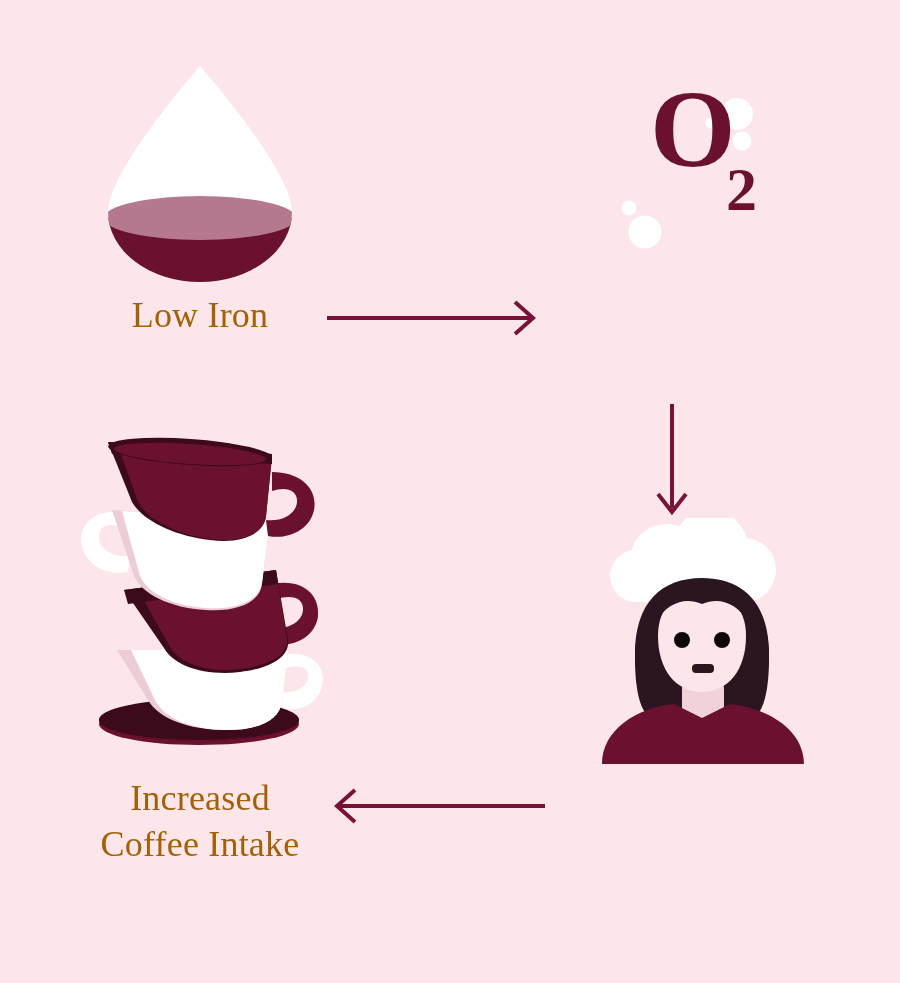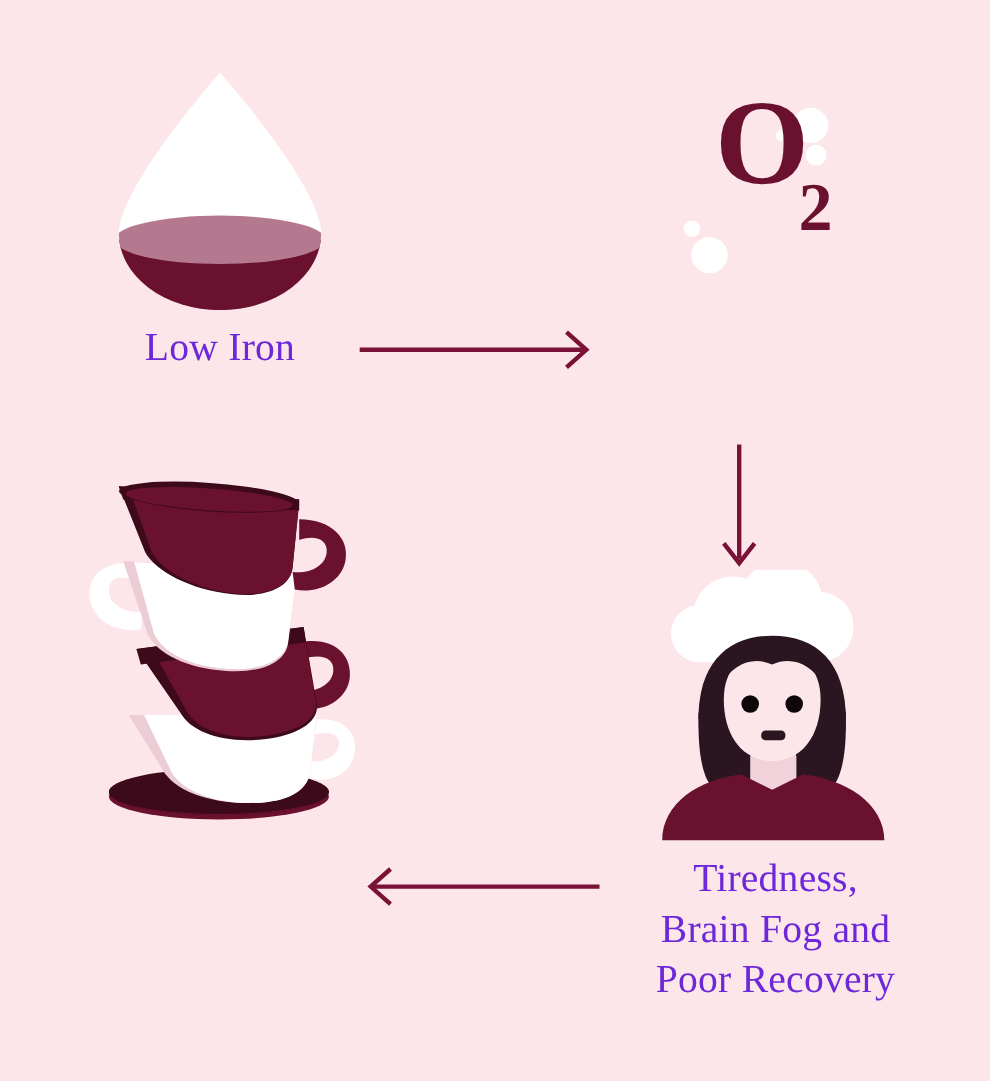--- a/index.html
+++ b/index.html
@@ -10,21 +10,21 @@
   #infographic {
     position: relative;
     width: 900px;
     height: 983px;
     background: #fde6ea;
     overflow: hidden;
     font-family: "Liberation Serif", "DejaVu Serif", serif;
   }
   .node-label {
     position: absolute;
-    color: #6d28d9;
+    color: #a16207;
     font-size: 36px;
     line-height: 1.28;
     text-align: center;
     letter-spacing: 0.2px;
     white-space: pre-line;
   }
   #label-low-iron {
     left: 40px;
     top: 292px;
     width: 320px;
@@ -194,18 +194,17 @@
   <div class="arrow" id="arrow-person-to-coffee">
     <svg width="222" height="44" viewBox="0 0 222 44" xmlns="http://www.w3.org/2000/svg">
       <line x1="14" y1="22" x2="220" y2="22" stroke="#7a1237" stroke-width="4"></line>
       <polyline points="30,6 12,22 30,38" fill="none" stroke="#7a1237" stroke-width="4" stroke-linecap="butt" stroke-linejoin="miter"></polyline>
     </svg>
   </div>
 
   <div class="node-label" id="label-low-iron">Low Iron</div>
 
 
-  <div class="node-label" id="label-symptoms">Tiredness,
-Brain Fog and
-Poor Recovery</div>
-
+
+  <div class="node-label" id="label-coffee">Increased
+Coffee Intake</div>
 
 </div>
 
 </body></html>

